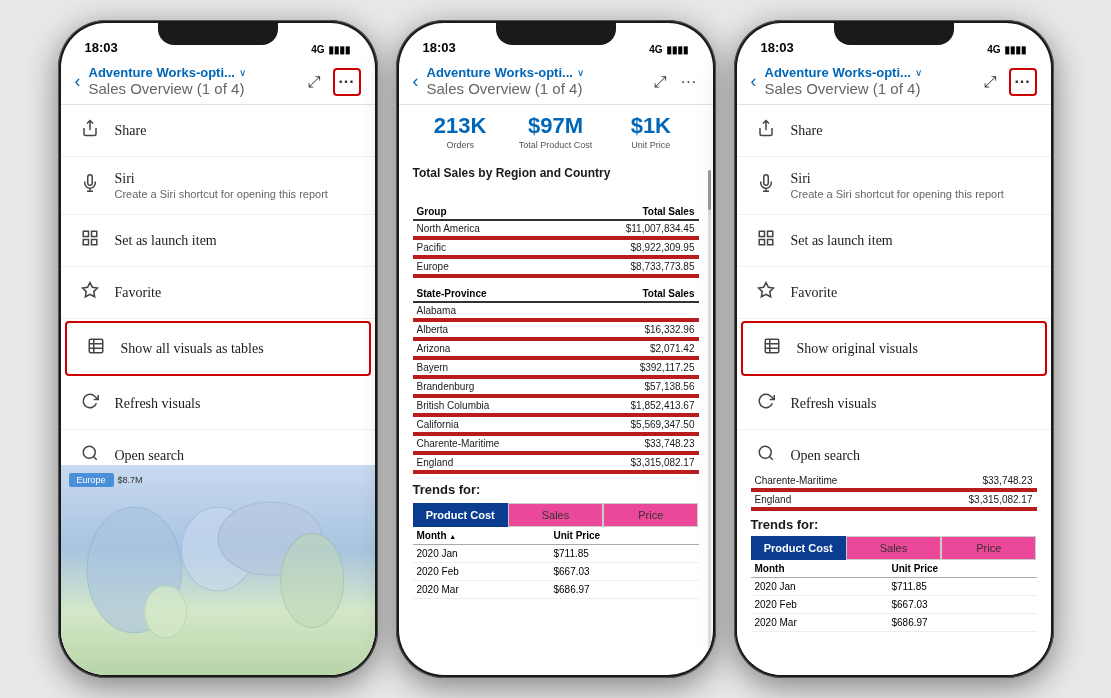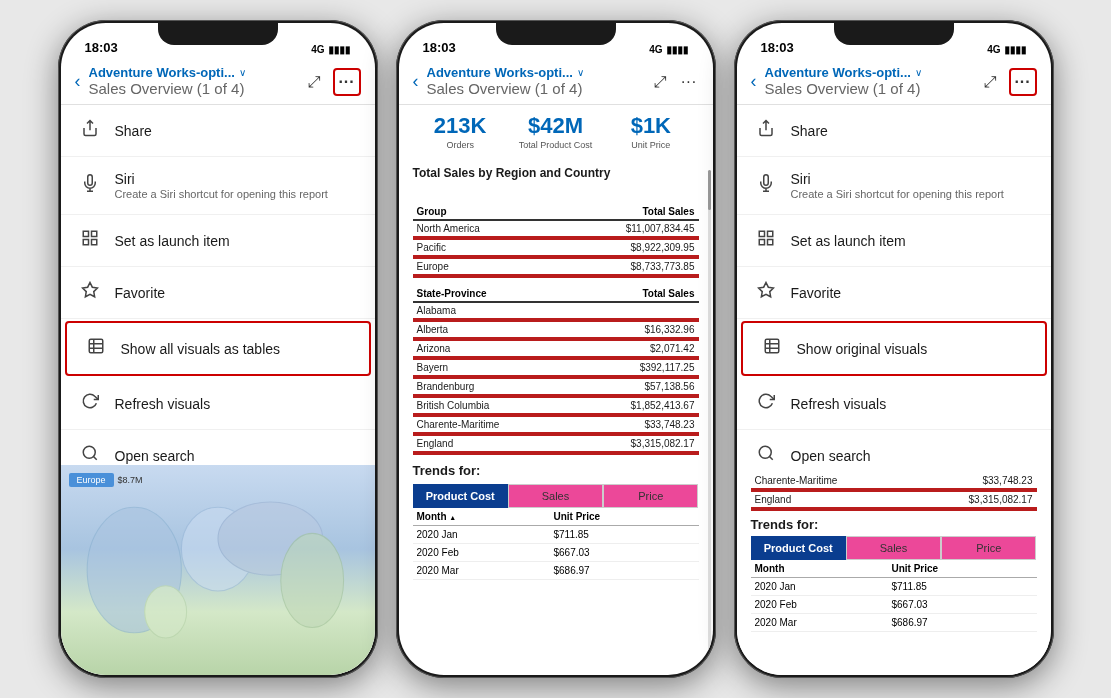--- a/index.html
+++ b/index.html
@@ -133,21 +133,21 @@
       border-radius: 4px;
     }
     .menu-icon {
       font-size: 18px;
       color: #444;
       width: 22px;
       text-align: center;
       flex-shrink: 0;
     }
     .menu-text-block { display: flex; flex-direction: column; }
-    .menu-label { font-size: 14px; color: #1a1a1a; font-weight: 400; }
+    .menu-label { font-size: 14px; color: #1a1a1a; font-weight: 400; font-family: Liberation Serif, serif; }
     .menu-sublabel { font-size: 11px; color: #666; margin-top: 1px; }
 
     
     .bg-content {
       position: absolute;
       bottom: 0;
       left: 0;
       right: 0;
       height: 210px;
       background: #f5f5f5;
@@ -392,21 +392,21 @@
         <span class="nav-icon-btn">···</span>
       </div>
     </div>
 
     <div class="kpi-row" style="padding:8px 14px 0;">
       <div class="kpi-item">
         <div class="kpi-value">213K</div>
         <div class="kpi-label">Orders</div>
       </div>
       <div class="kpi-item">
-        <div class="kpi-value">$42M</div>
+        <div class="kpi-value">$97M</div>
         <div class="kpi-label">Total Product Cost</div>
       </div>
       <div class="kpi-item">
         <div class="kpi-value">$1K</div>
         <div class="kpi-label">Unit Price</div>
       </div>
     </div>
 
     <div style="flex:1;overflow:hidden;padding:6px 14px;position:relative;">
 
@@ -458,20 +458,24 @@
             <td>Bayern</td>
             <td>$392,117.25</td>
           </tr>
           <tr>
             <td>Brandenburg</td>
             <td>$57,138.56</td>
           </tr>
           <tr>
             <td>British Columbia</td>
             <td>$1,852,413.67</td>
+          </tr>
+          <tr>
+            <td>California</td>
+            <td>$5,569,347.50</td>
           </tr>
           <tr>
             <td>Charente-Maritime</td>
             <td>$33,748.23</td>
           </tr>
           <tr>
             <td>England</td>
             <td>$3,315,082.17</td>
           </tr>
         </tbody>

